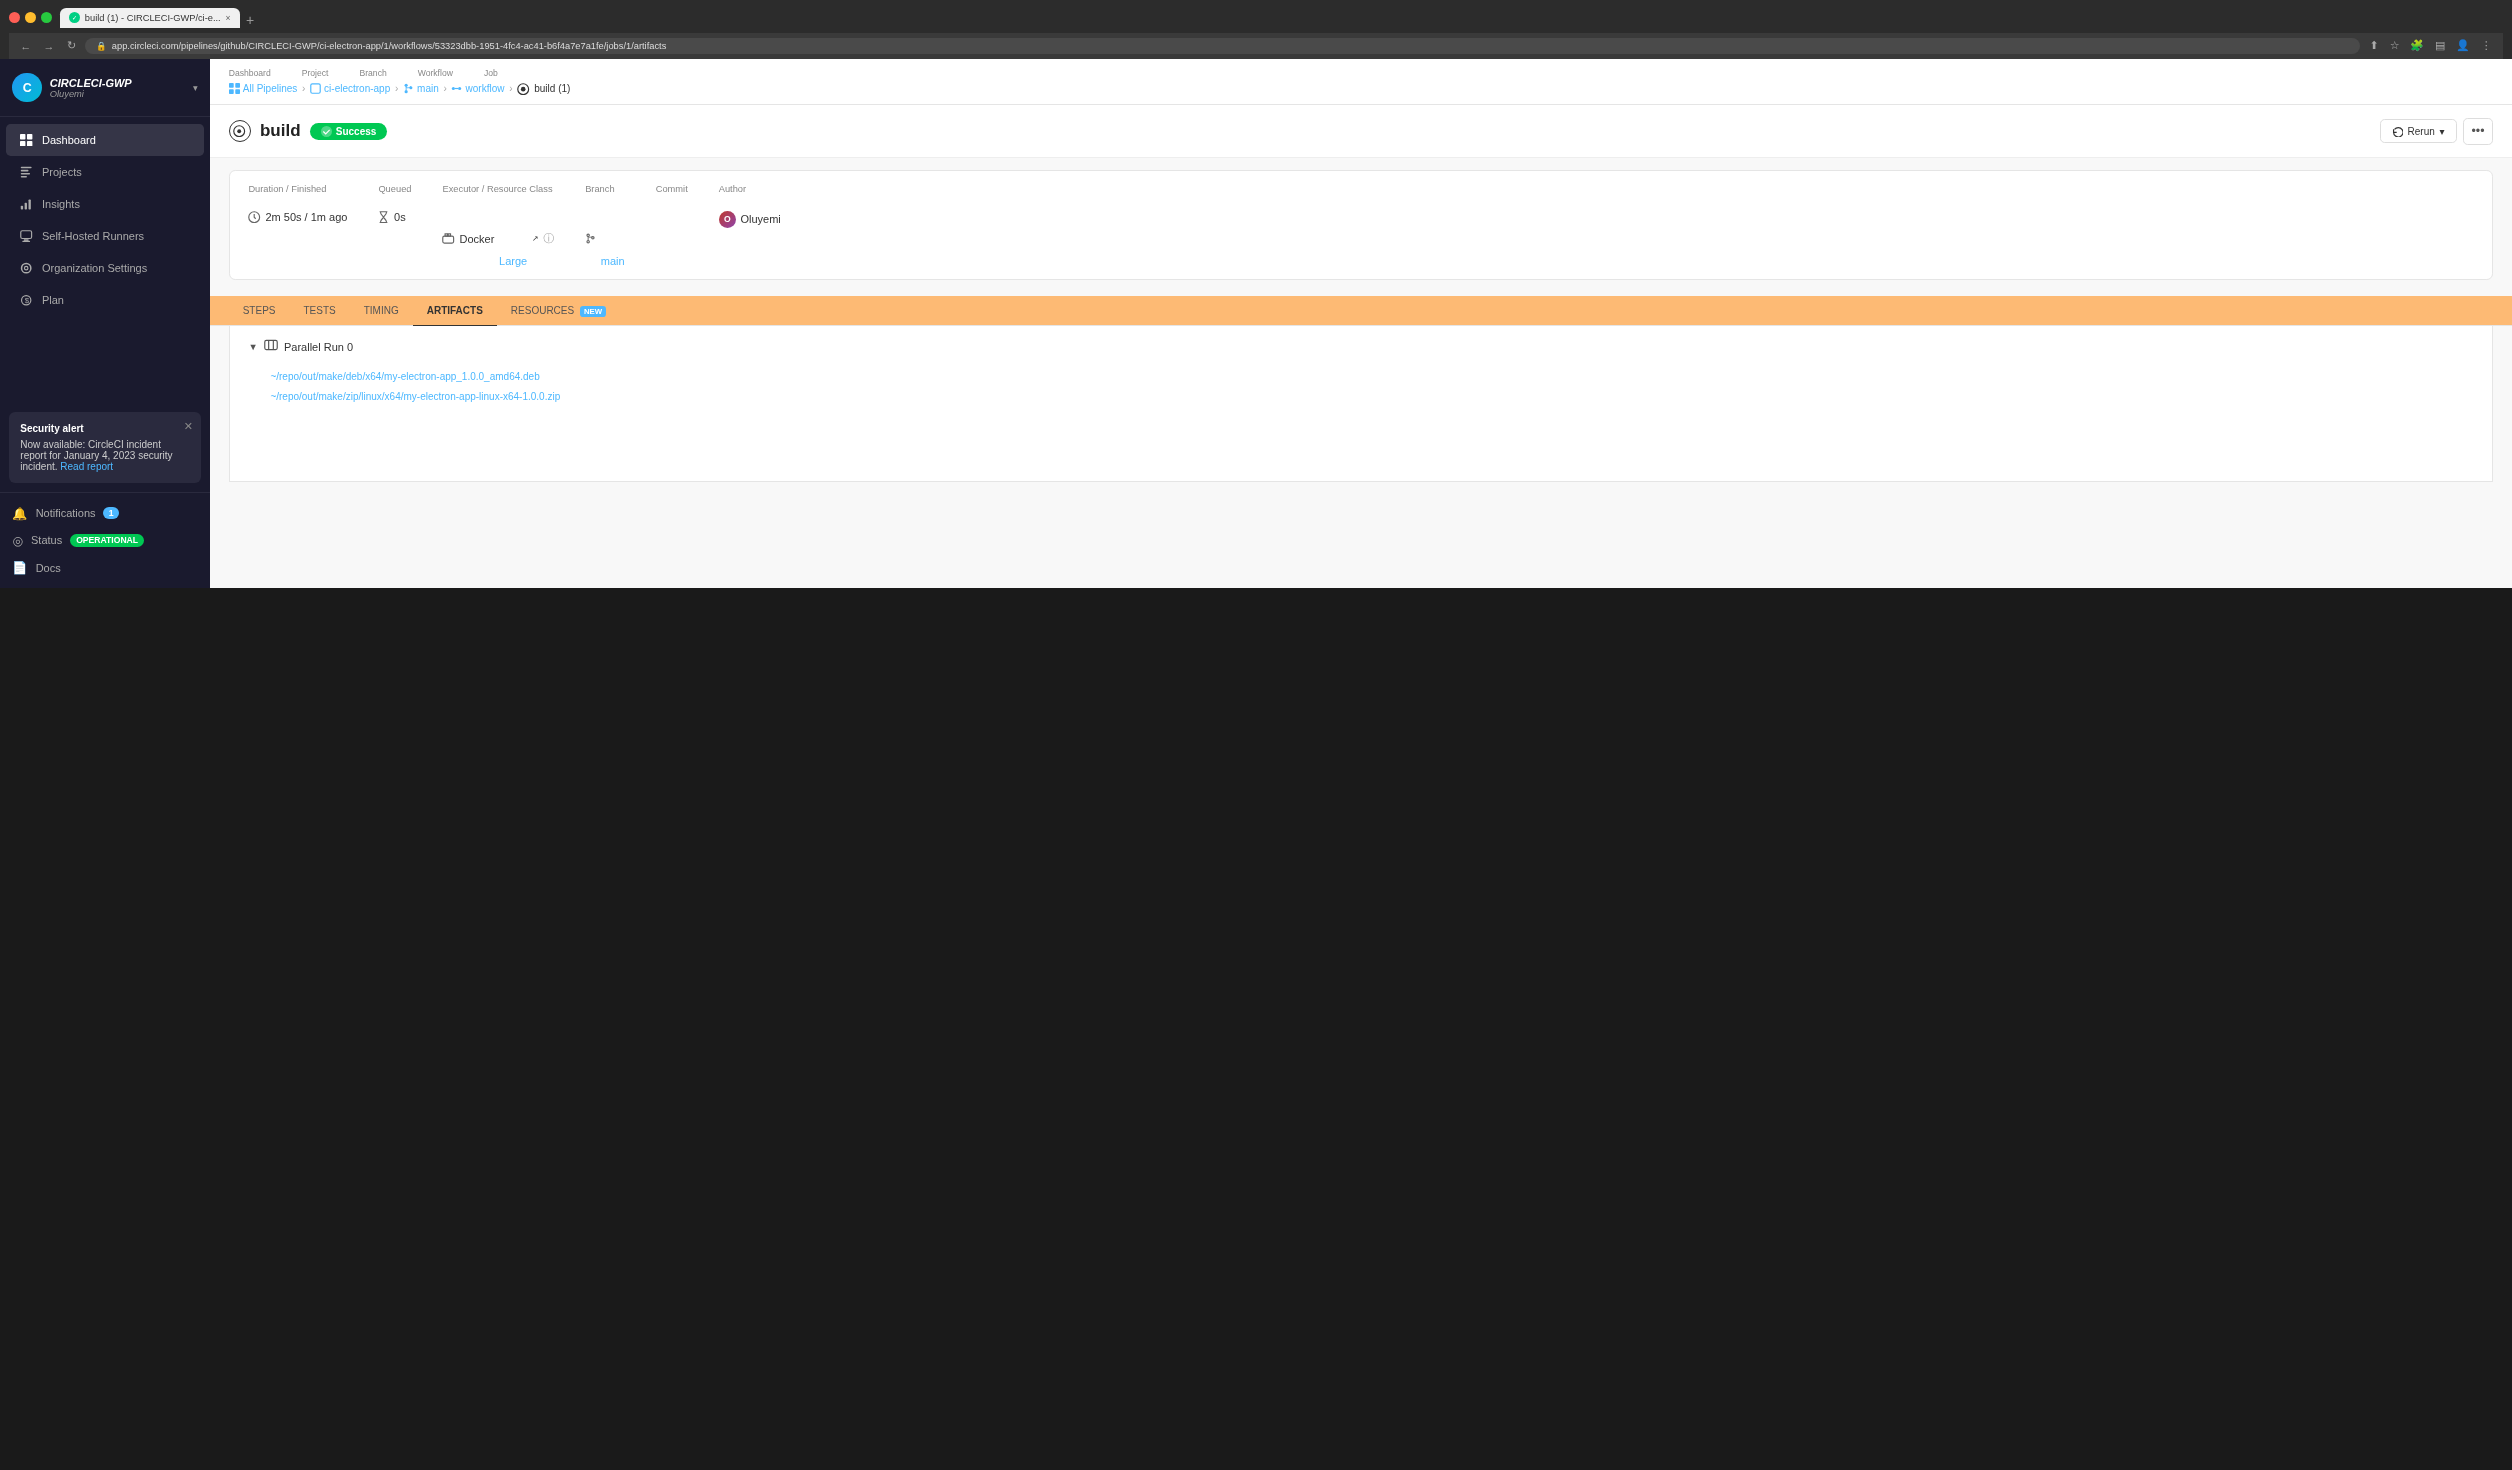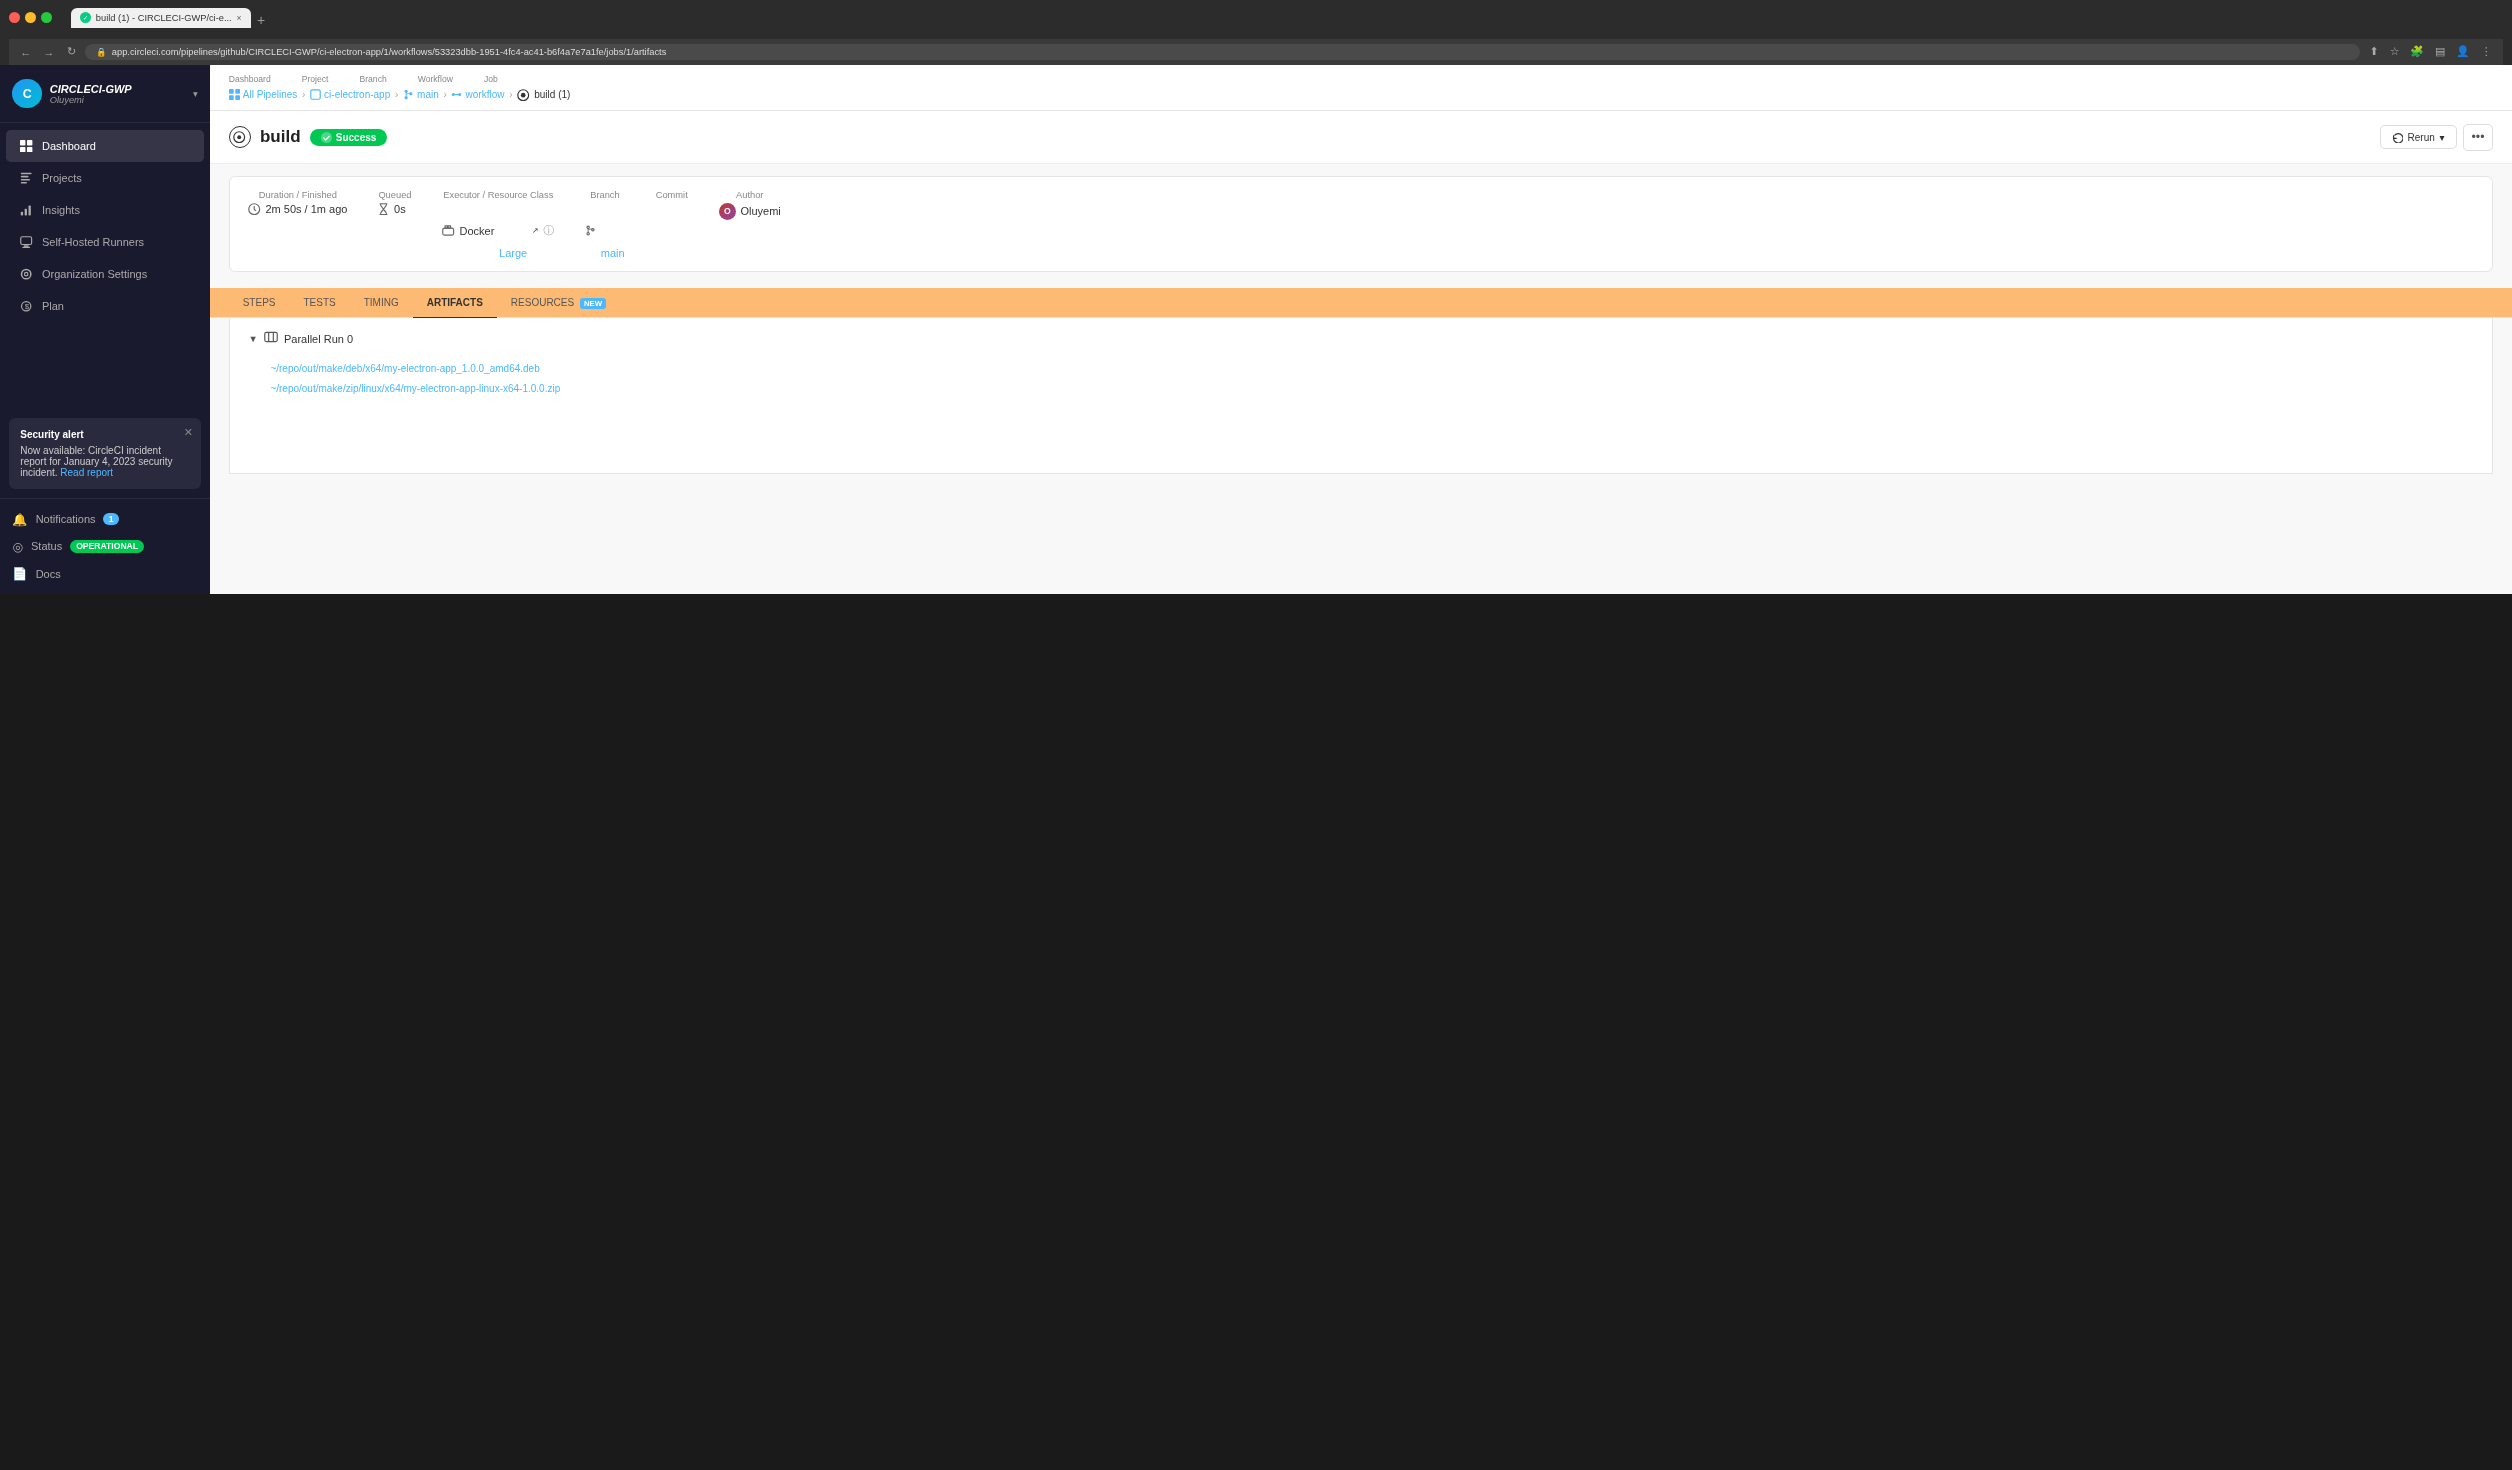--- a/index.html
+++ b/index.html
@@ -11,22 +11,22 @@
     }
 
     
     .browser-chrome {
       background: #2c2c2c;
       padding: 7.8px 9.3px 0;
     }
     .browser-titlebar {
       display: flex;
       align-items: center;
-      gap: 13px;
-      margin-bottom: 11px;
+      gap: 2px;
+      margin-bottom: 5px;
       justify-content: flex-end;
     }
     .traffic-lights {
       display: flex;
       gap: 4.7px;
     }
     .traffic-light {
       width: 11px;
       height: 11px;
       border-radius: 50%;
@@ -375,22 +375,21 @@
       border-radius: 6.2px;
       padding: 12.4px 18.7px;
       display: flex;
       gap: 31px;
       margin-top: 12.4px;
     }
     .meta-item { }
     .meta-label {
       font-size: 9.3px;
       color: #888;
-      margin-bottom: 3px;
-      text-align: center;
+      margin-bottom: 17px;
     }
     .meta-value {
       display: flex;
       align-items: center;
       gap: 4.7px;
       font-size: 11px;
       color: #333;
     }
     .meta-value a, .meta-link { color: #4db8ff; text-decoration: none; cursor: pointer; margin-top: 44px; }
 

